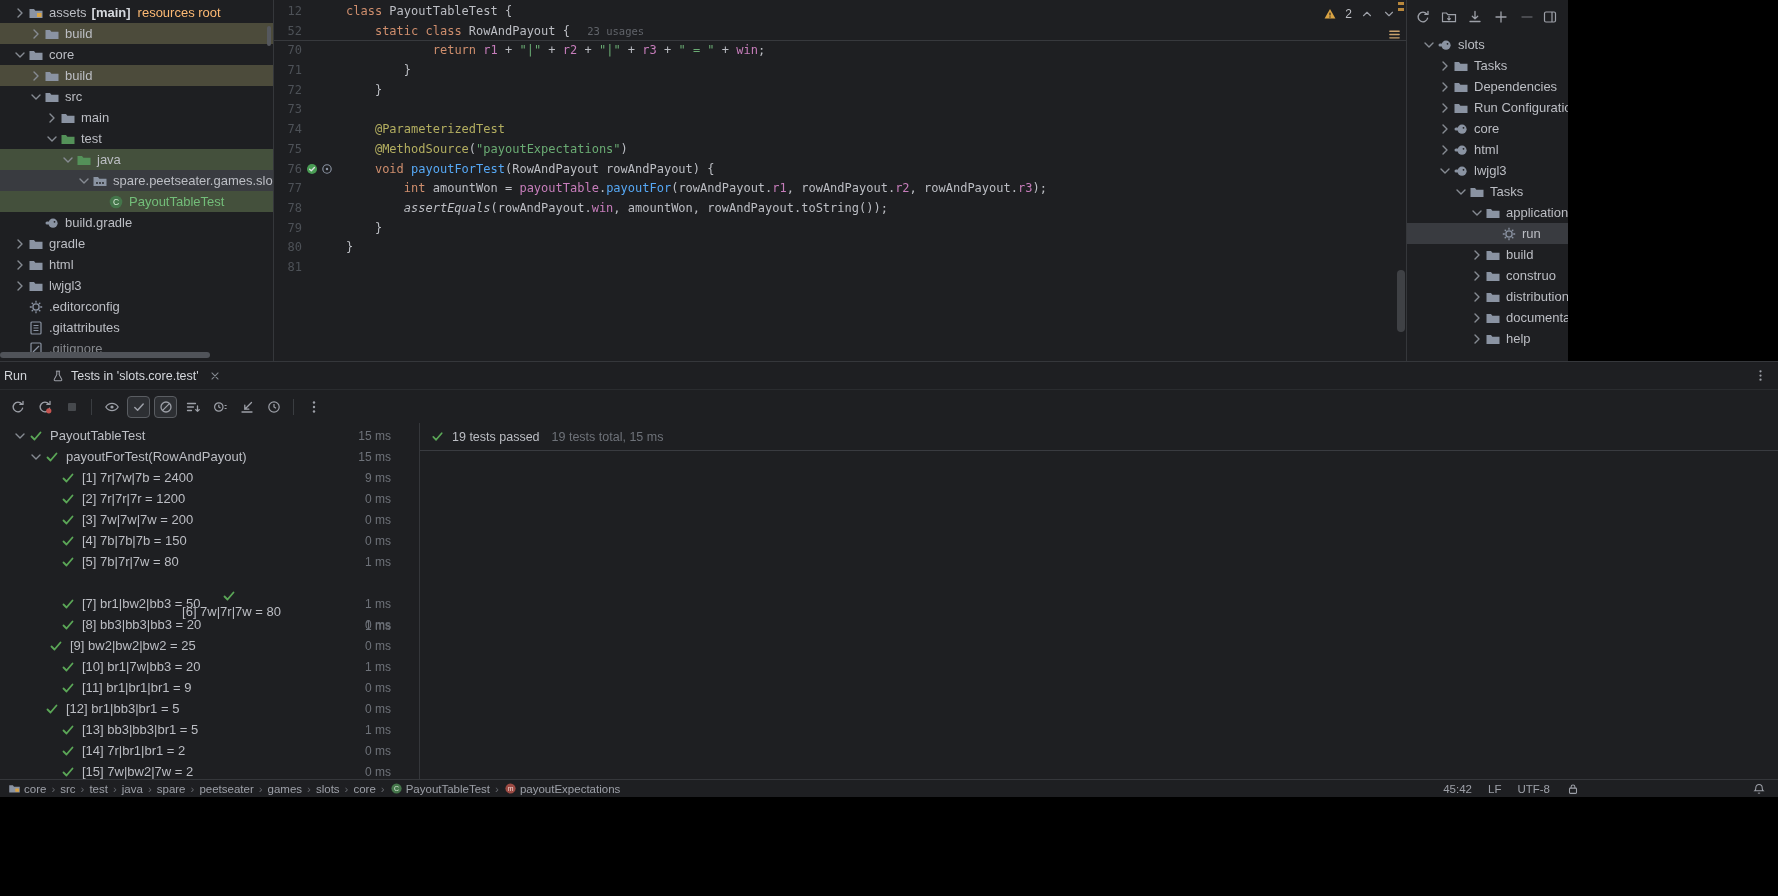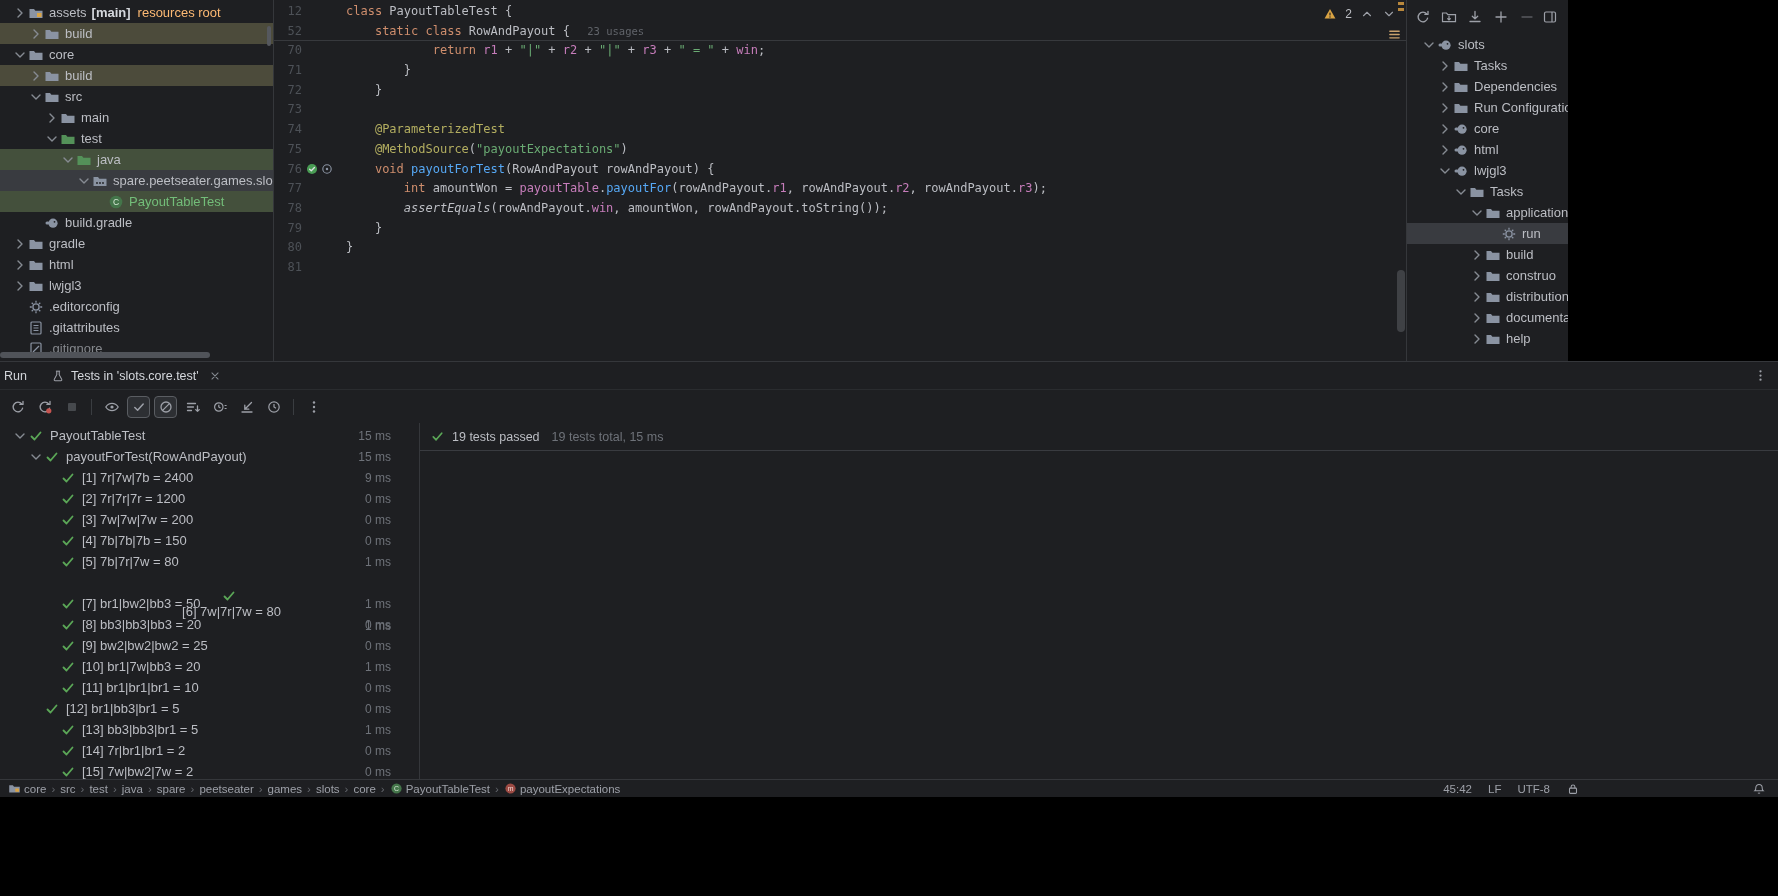--- a/index.html
+++ b/index.html
@@ -986,21 +986,21 @@
           <div class="test-row" style="padding-left: 44px;">
             <span class="slot"></span>
             <span class="icon" style="margin-right: 6px;">
               <svg viewBox="0 0 16 16">
                 <polyline points="3.5 8.5,6.5 11.5,12.5 4.5" stroke="#5ba757" stroke-width="1.8" fill="none" stroke-linecap="round" stroke-linejoin="round"></polyline>
               </svg>
             </span>
             <span>[8] bb3|bb3|bb3 = 20</span>
             <span class="time">0 ms</span>
           </div>
-          <div class="test-row" style="padding-left: 44px;">
+          <div class="test-row" style="padding-left: 32px;">
             <span class="slot"></span>
             <span class="icon" style="margin-right: 6px;">
               <svg viewBox="0 0 16 16">
                 <polyline points="3.5 8.5,6.5 11.5,12.5 4.5" stroke="#5ba757" stroke-width="1.8" fill="none" stroke-linecap="round" stroke-linejoin="round"></polyline>
               </svg>
             </span>
             <span>[9] bw2|bw2|bw2 = 25</span>
             <span class="time">0 ms</span>
           </div>
           <div class="test-row" style="padding-left: 44px;">
@@ -1013,21 +1013,21 @@
             <span>[10] br1|7w|bb3 = 20</span>
             <span class="time">1 ms</span>
           </div>
           <div class="test-row" style="padding-left: 44px;">
             <span class="slot"></span>
             <span class="icon" style="margin-right: 6px;">
               <svg viewBox="0 0 16 16">
                 <polyline points="3.5 8.5,6.5 11.5,12.5 4.5" stroke="#5ba757" stroke-width="1.8" fill="none" stroke-linecap="round" stroke-linejoin="round"></polyline>
               </svg>
             </span>
-            <span>[11] br1|br1|br1 = 10</span>
+            <span>[11] br1|br1|br1 = 9</span>
             <span class="time">0 ms</span>
           </div>
           <div class="test-row" style="padding-left: 28px;">
             <span class="slot"></span>
             <span class="icon" style="margin-right: 6px;">
               <svg viewBox="0 0 16 16">
                 <polyline points="3.5 8.5,6.5 11.5,12.5 4.5" stroke="#5ba757" stroke-width="1.8" fill="none" stroke-linecap="round" stroke-linejoin="round"></polyline>
               </svg>
             </span>
             <span>[12] br1|bb3|br1 = 5</span>

